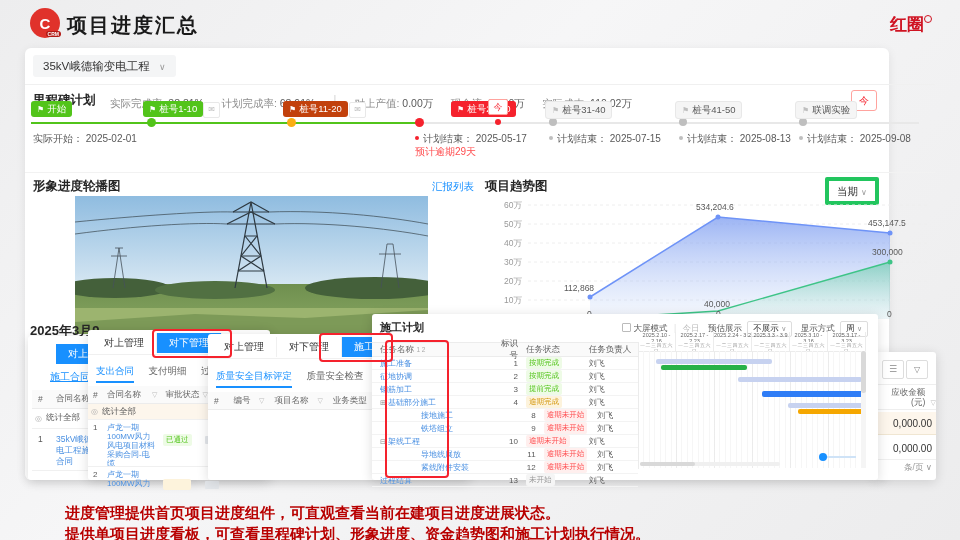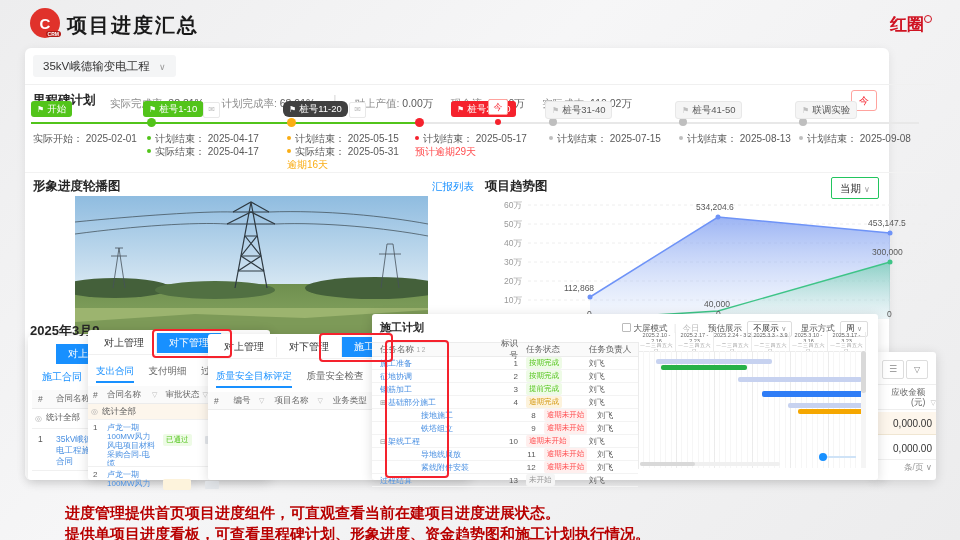--- a/index.html
+++ b/index.html
@@ -23,41 +23,41 @@
   .stat b{color:#595959;font-weight:normal;}
   #stats{left:85px;top:45px;}
   .vdiv{color:#e0e0e0;margin-right:13px;}
   #today-btn{right:12px;top:42px;width:24px;height:19px;border:1px solid #ffa39e;border-radius:3px;color:#f5222d;
              font-size:10px;text-align:center;line-height:19px;background:#fff;}
   
   #tl-line-g{left:6px;top:74px;height:2px;background:#52c41a;width:390px;}
   #tl-line-e{left:396px;top:74px;height:2px;background:#e8e8e8;width:498px;}
   .ms-badge{position:absolute;top:53px;height:16px;line-height:16px;border-radius:3px;padding:0 6px;font-size:9.5px;color:#fff;white-space:nowrap;}
   .ms-badge .flg{margin-right:3px;font-size:8px;}
-  .bg-green{background:#52c41a;} .bg-orange{background:#404040;border-radius:6px;} .bg-red{background:#f5222d;}
+  .bg-green{background:#52c41a;} .bg-orange{background:#c2410c;} .bg-red{background:#f5222d;}
   .bg-gray{background:#f5f5f5;color:#595959;border:1px solid #e8e8e8;}
   .bg-gray .flg{color:#bfbfbf;}
   .mail{position:absolute;top:54px;width:15px;height:14px;border:1px solid #e8e8e8;border-radius:2px;background:#fff;
         color:#bfbfbf;font-size:8px;text-align:center;line-height:14px;}
   .nd{position:absolute;top:70px;width:9px;height:9px;border-radius:50%;}
   .nd.g{background:#52c41a;} .nd.o{background:#faad14;} .nd.r{background:#f5222d;}
   .nd.e{background:#bfbfbf;width:8px;height:8px;}
   .ms-det{position:absolute;top:84px;font-size:10px;color:#595959;line-height:13px;white-space:nowrap;}
   .ms-det .bu{display:inline-block;width:4px;height:4px;border-radius:50%;margin-right:4px;vertical-align:2px;}
   .bu.g{background:#52c41a;} .bu.o{background:#faad14;} .bu.r{background:#f5222d;} .bu.e{background:#bfbfbf;}
   .note-o{color:#faad14;} .note-r{color:#ff4d4f;}
   #tl-today{position:absolute;left:463px;top:51px;width:18px;height:14px;border:1px solid #ffa39e;border-radius:2px;
             background:#fff;color:#f5222d;font-size:9px;text-align:center;line-height:14px;}
   #tl-today-dot{left:470px;top:71px;width:6px;height:6px;border-radius:50%;background:#f5222d;}
   #ms-divider{left:0;top:124px;width:910px;height:1px;background:#f2f2f2;}
   
   #carousel-title{left:8px;top:130px;font-size:12.5px;font-weight:bold;color:#262626;}
   #report-link{left:407px;top:132px;font-size:10.5px;color:#1890ff;}
   #trend-title{left:460px;top:130px;font-size:12.5px;font-weight:bold;color:#262626;}
-  #period-box{right:10px;top:129px;width:46px;height:20px;border:1px solid #22c55e;border-radius:2px;font-size:10.5px;
+  #period-box{right:10px;top:129px;width:46px;height:20px;border:4px solid #22c55e;border-radius:2px;font-size:10.5px;
               color:#333;text-align:center;line-height:20px;background:#fff;}
   #period-box .chev{color:#999;font-size:8px;}
   
   #photo{left:50px;top:148px;width:353px;height:138px;overflow:hidden;background:#9ec7e8;}
   
   #trend-svg{left:455px;top:144px;}
   
   .win{position:absolute;background:#fff;border-radius:3px;box-shadow:0 2px 12px rgba(0,0,0,.14);}
   .tab{display:inline-block;height:20px;line-height:20px;padding:0 12px;font-size:10px;color:#333;background:#fff;border-right:1px solid #f0f0f0;}
   .tab.active{background:#1890ff;color:#fff;}
@@ -122,33 +122,24 @@
   <div class="abs" id="tl-line-e"></div>
 
   <div class="ms-badge bg-green" style="left:6px;"><span class="flg">⚑</span><span>开始</span></div>
   <div class="ms-det" style="left:8px;">
       <div><span>实际开始： 2025-02-01</span></div>
     </div>
 
   <div class="nd g" style="left:122px;"></div>
   <div class="ms-badge bg-green" style="left:118px;"><span class="flg">⚑</span><span>桩号1-10</span></div>
   <div class="mail" style="left:178px;">✉</div>
-  <div class="ms-det" style="left:122px;">
-    <div><span class="bu g"></span><span>计划结束： 2025-04-17</span></div>
-    <div><span class="bu g"></span><span>实际结束： 2025-04-17</span></div>
-  </div>
 
   <div class="nd o" style="left:262px;"></div>
   <div class="ms-badge bg-orange" style="left:258px;"><span class="flg">⚑</span><span>桩号11-20</span></div>
   <div class="mail" style="left:324px;">✉</div>
-  <div class="ms-det" style="left:262px;">
-    <div><span class="bu o"></span><span>计划结束： 2025-05-15</span></div>
-    <div><span class="bu o"></span><span>实际结束： 2025-05-31</span></div>
-    <div class="note-o">逾期16天</div>
-  </div>
 
   <div class="nd r" style="left:390px;"></div>
   <div class="ms-badge bg-red" style="left:386px;margin-left:40px;"><span class="flg">⚑</span><span>桩号21-30</span></div>
   <div class="ms-det" style="left:390px;">
     <div><span class="bu r"></span><span>计划结束： 2025-05-17</span></div>
     <div class="note-r">预计逾期29天</div>
   </div>
   <div id="tl-today">今</div>
   <div class="abs" id="tl-today-dot"></div>
 
@@ -261,21 +252,21 @@
       <text x="236" y="125">0</text>
       <text x="407" y="125">0</text>
     </g>
   </svg>
 </div>
 
 <div class="abs" style="left:30px;top:322px;font-size:13px;font-weight:bold;color:#262626;z-index:4;">2025年3月9</div>
 
 <div class="win" style="left:28px;top:336px;width:176px;height:144px;z-index:5;">
   <div class="tab active" style="position:absolute;left:28px;top:8px;">对上管理</div>
-  <div style="position:absolute;left:14px;top:34px;font-size:10px;color:#1890ff;border-bottom:2px solid #1890ff;padding-bottom:8px;">施工合同</div>
+  <div style="position:absolute;left:22px;top:34px;font-size:10px;color:#1890ff;border-bottom:2px solid #1890ff;padding-bottom:8px;text-decoration:underline;">施工合同</div>
   <div class="thr" style="position:absolute;left:4px;top:54px;width:168px;height:18px;">
     <span style="width:18px;padding-left:6px;">#</span>
     <span>合同名称</span>
   </div>
   <div class="sumrow" style="position:absolute;left:4px;top:72px;width:168px;height:20px;">
     <span class="sic">◎</span>
     <span>统计全部</span>
   </div>
   <div style="position:absolute;left:4px;top:94px;width:168px;height:40px;border-bottom:1px solid #f0f0f0;display:flex;font-size:8.5px;">
     <span style="width:18px;padding:4px 0 0 6px;color:#595959;">1</span>

